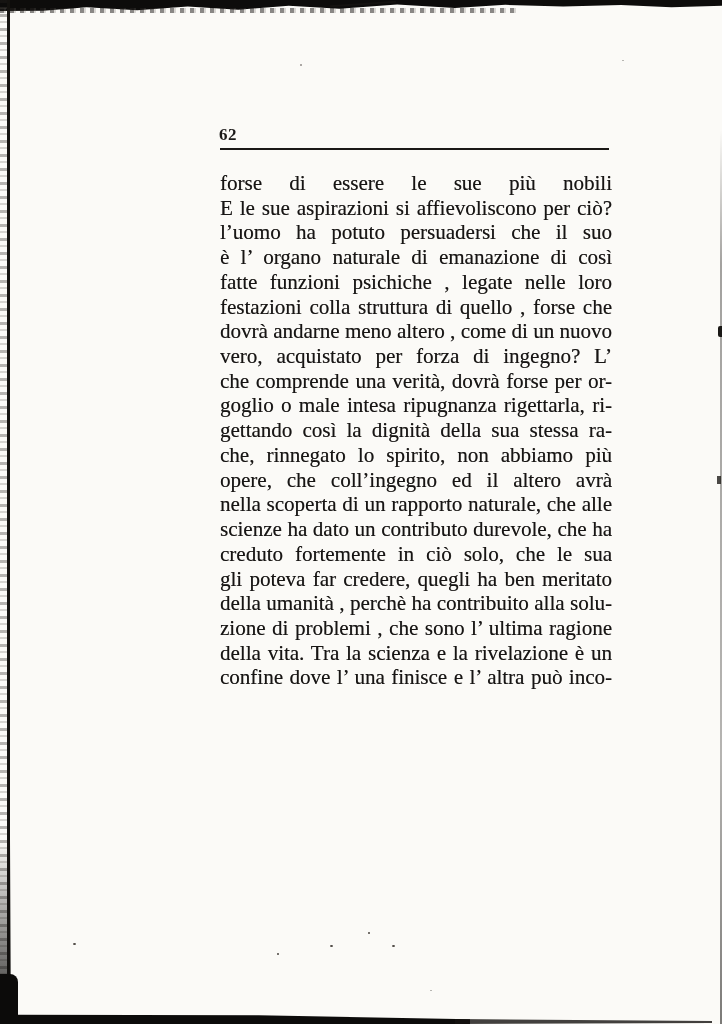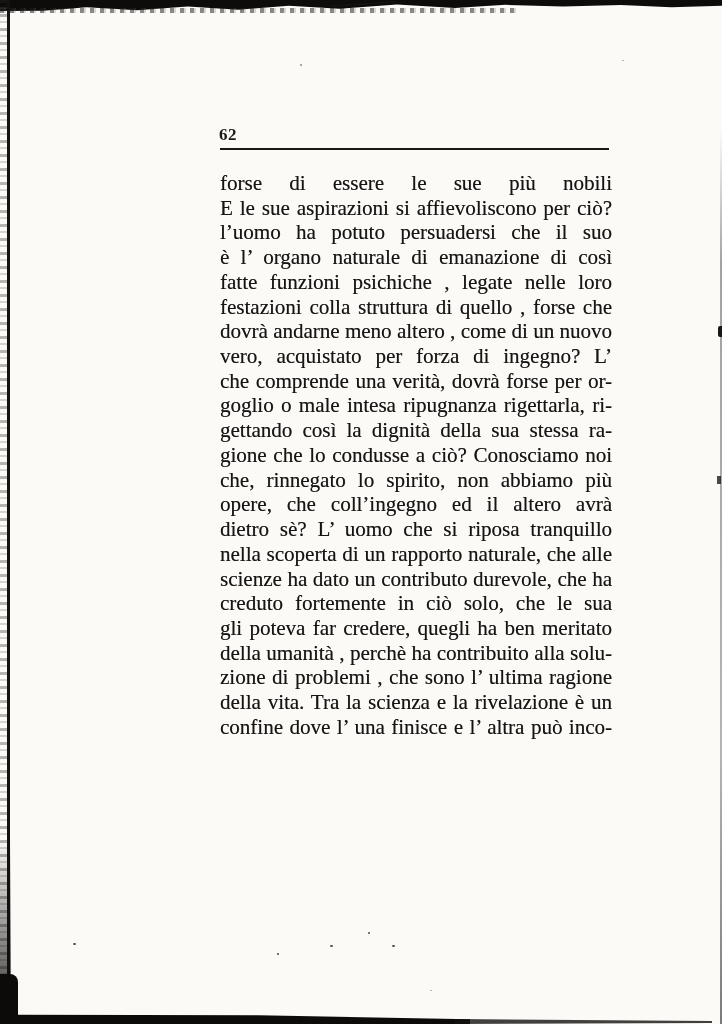--- a/index.html
+++ b/index.html
@@ -106,24 +106,22 @@
     <div class="tl">E le sue aspirazioni si affievoliscono per ciò? Se</div>
     <div class="tl">l’uomo ha potuto persuadersi che il suo cervello</div>
     <div class="tl">è l’ organo naturale di emanazione di così</div>
     <div class="tl">fatte funzioni psichiche , legate nelle loro mani-</div>
     <div class="tl">festazioni colla struttura di quello , forse che</div>
     <div class="tl">dovrà andarne meno altero , come di un nuovo</div>
     <div class="tl">vero, acquistato per forza di ingegno? L’ uomo,</div>
     <div class="tl">che comprende una verità, dovrà forse per or-</div>
     <div class="tl">goglio o male intesa ripugnanza rigettarla, ri-</div>
     <div class="tl">gettando così la dignità della sua stessa ra-</div>
-    <div class="tl">gione che lo condusse a ciò? Conosciamo noi</div>
     <div class="tl">che, rinnegato lo spirito, non abbiamo più scopo</div>
     <div class="tl">opere, che coll’ingegno ed il altero avrà lasciate</div>
-    <div class="tl">dietro sè? L’ uomo che si riposa tranquillo</div>
     <div class="tl">nella scoperta di un rapporto naturale, che alle</div>
     <div class="tl">scienze ha dato un contributo durevole, che ha</div>
     <div class="tl">creduto fortemente in ciò solo, che le sua ragione</div>
     <div class="tl">gli poteva far credere, quegli ha ben meritato</div>
     <div class="tl">della umanità , perchè ha contribuito alla solu-</div>
     <div class="tl">zione di problemi , che sono l’ ultima ragione</div>
     <div class="tl">della vita. Tra la scienza e la rivelazione è un</div>
     <div class="tl">confine dove l’ una finisce e l’ altra può inco-</div>
   </div>
 

